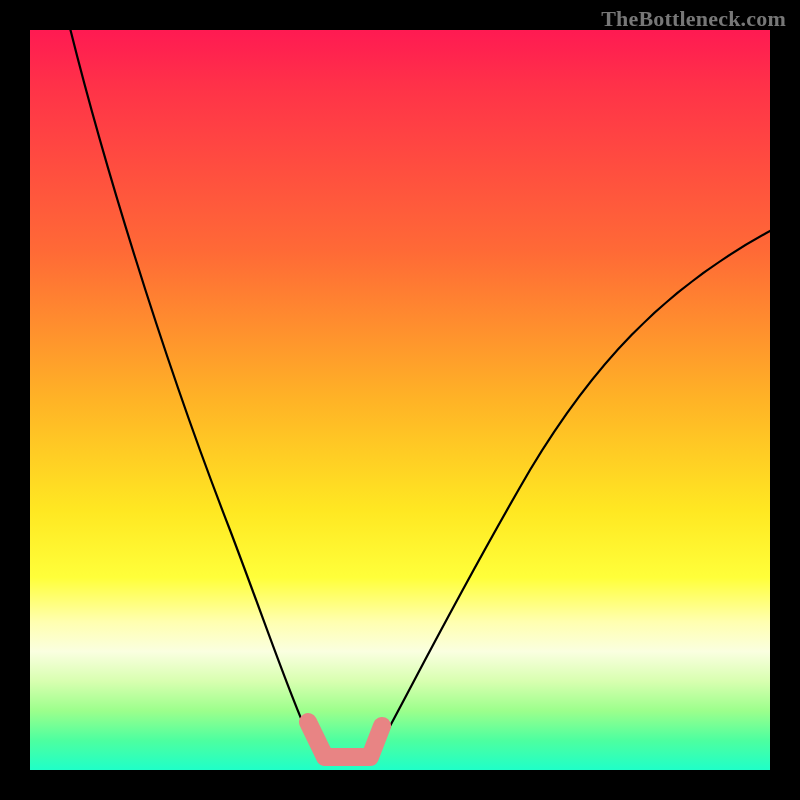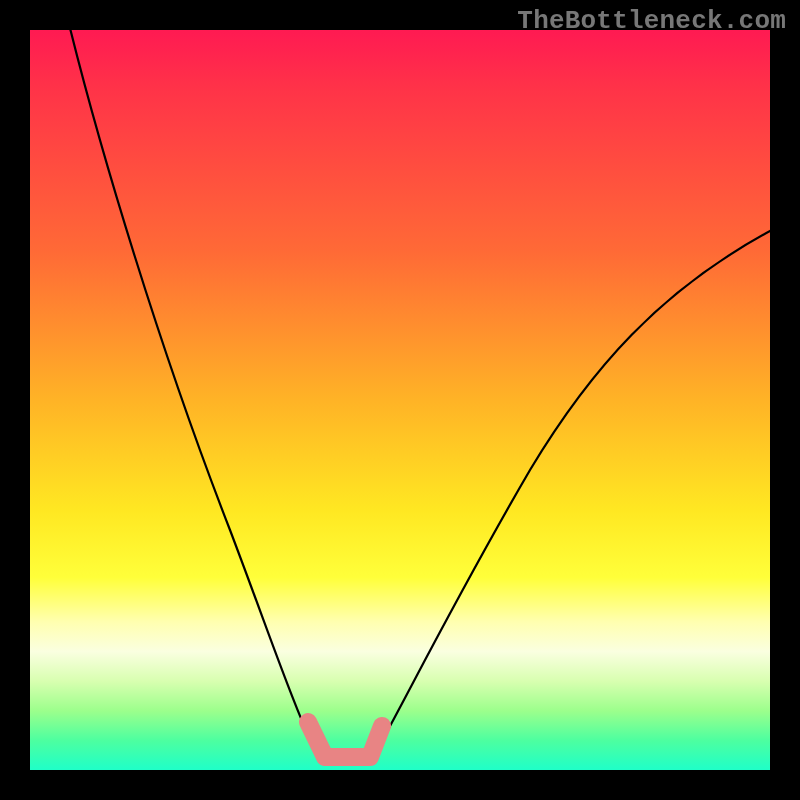--- a/index.html
+++ b/index.html
@@ -65,22 +65,22 @@
     fill: none;
     stroke: #e88484;
     stroke-width: 18;
     stroke-linecap: round;
     stroke-linejoin: round;
   }
   .watermark {
     position: absolute;
     top: 6px;
     right: 14px;
-    font-family: Liberation Mono, monospace;
-    font-size: 26px;
+    font-family: Liberation Serif, serif;
+    font-size: 22px;
     font-weight: bold;
     color: #777;
     letter-spacing: 0.2px;
     user-select: none;
   }
 </style>
 </head>
 <body>
 
 <div class="frame">

